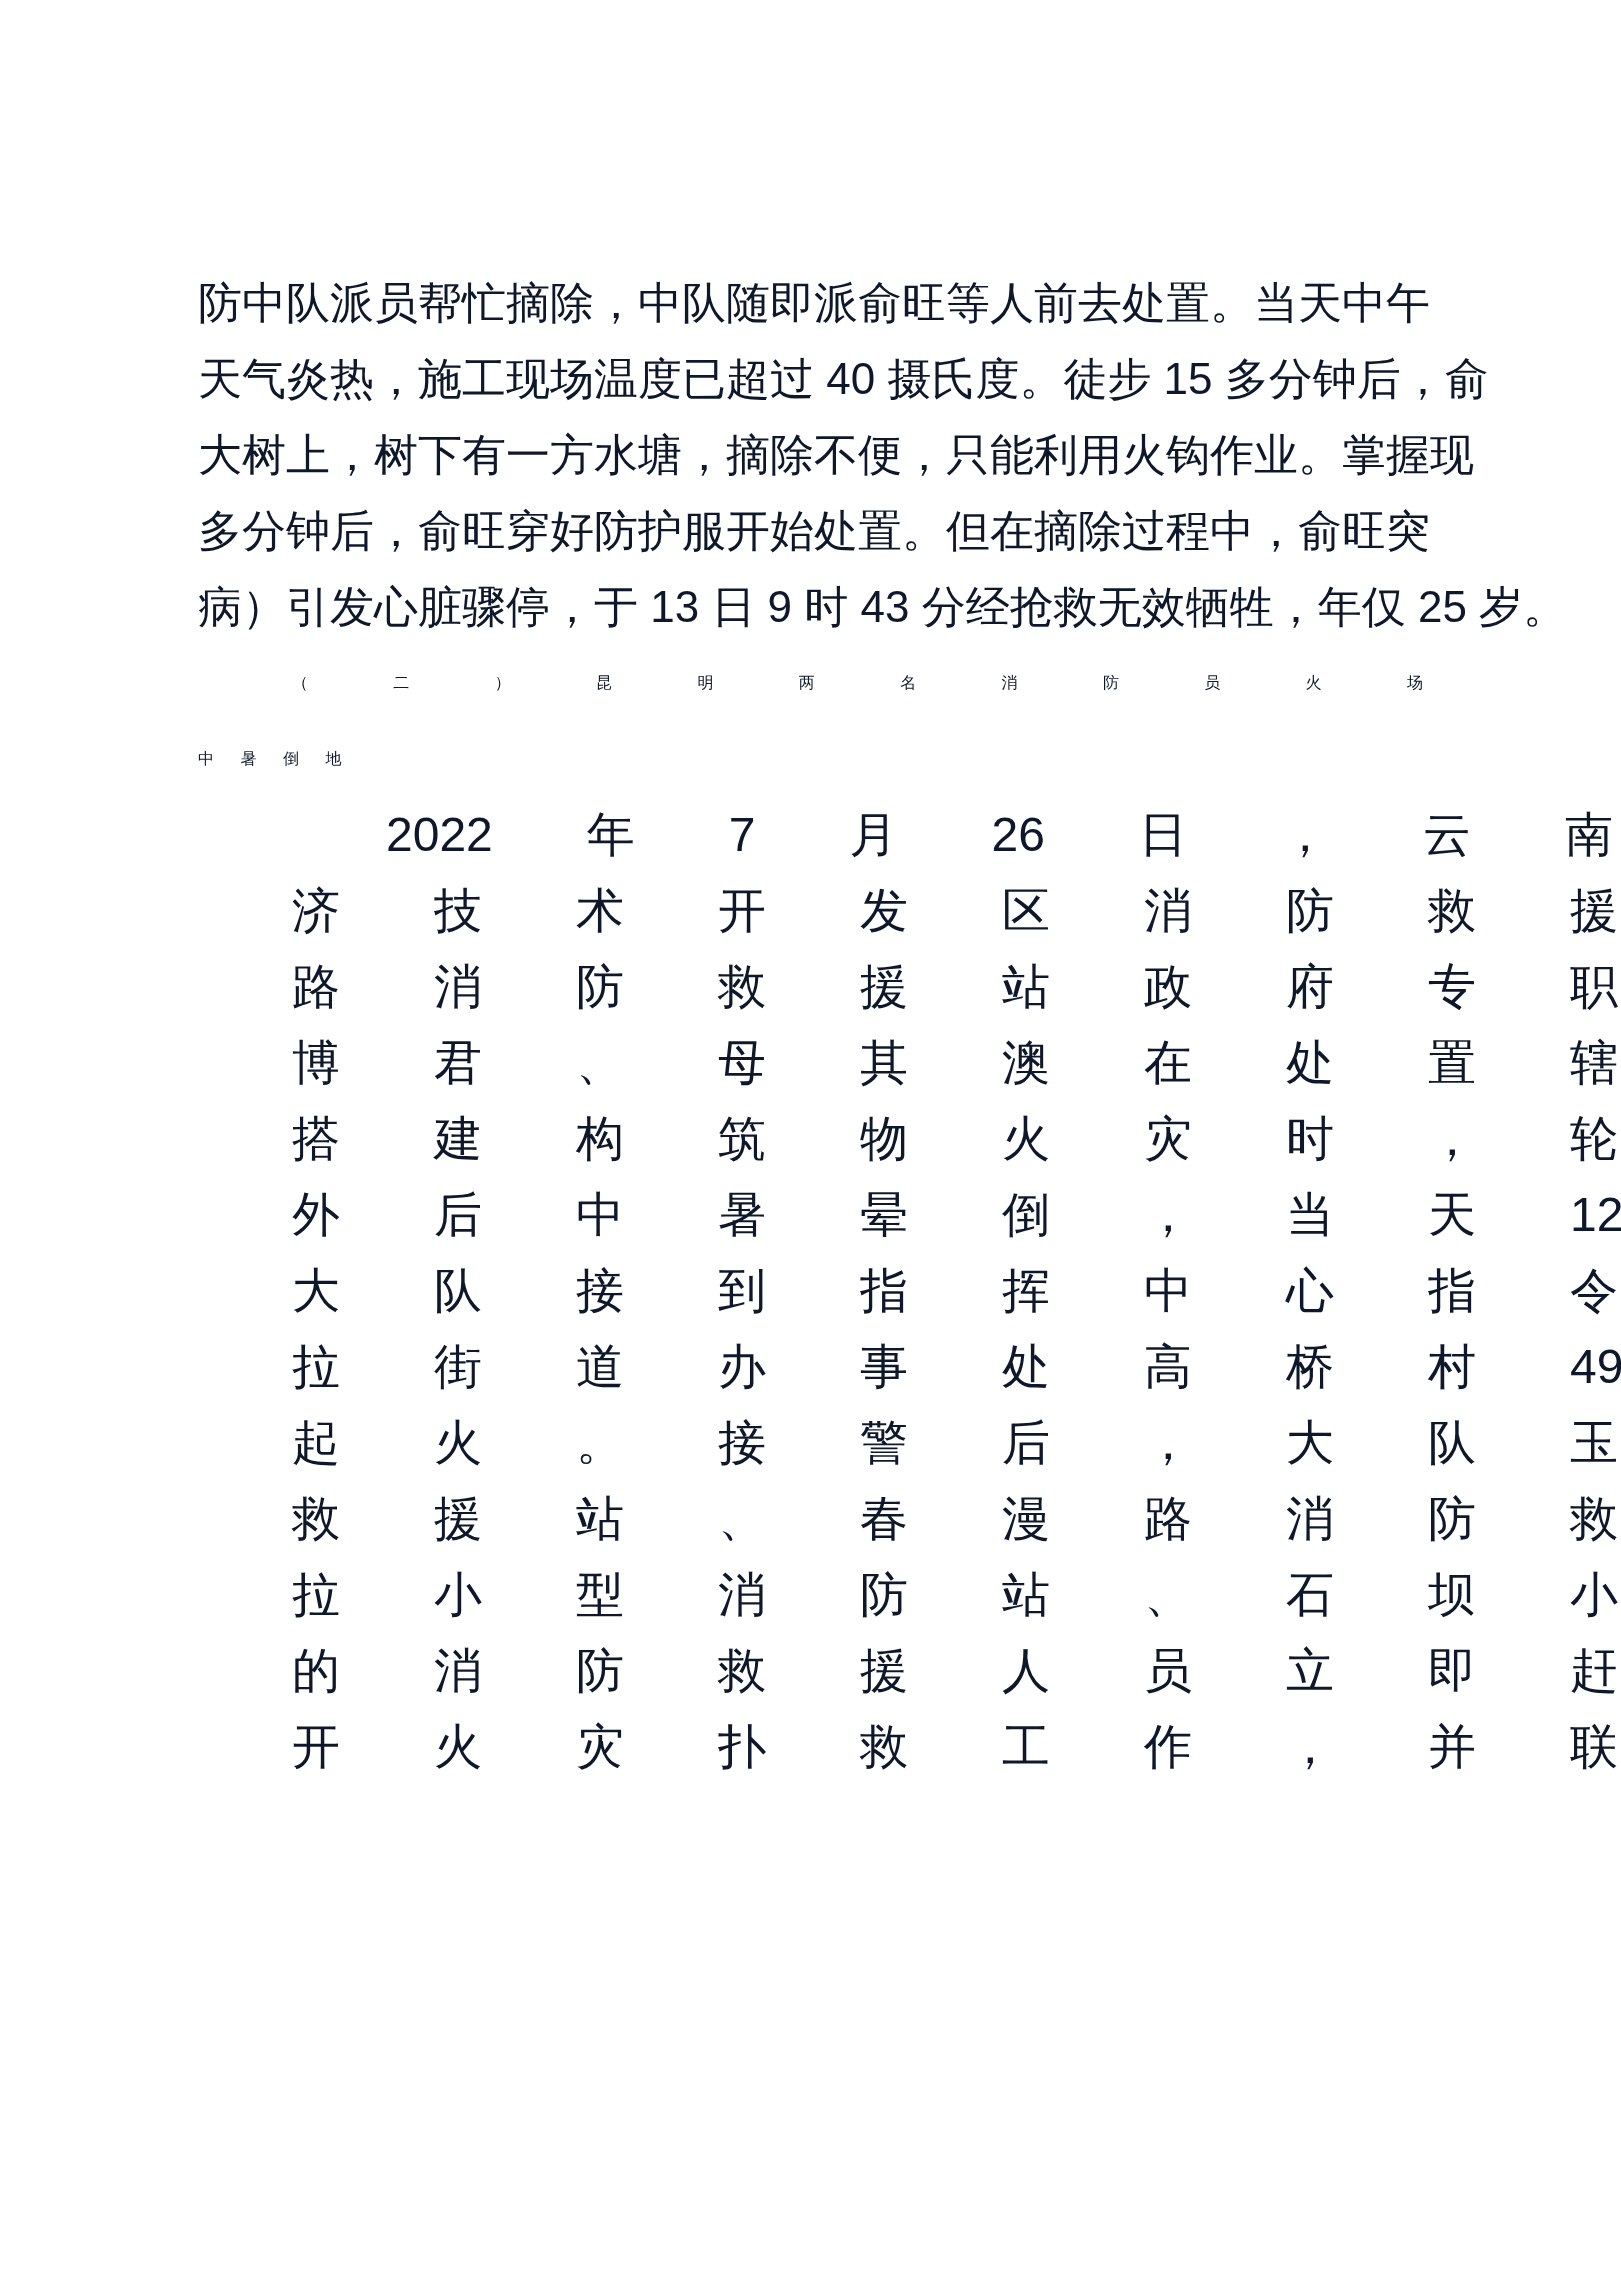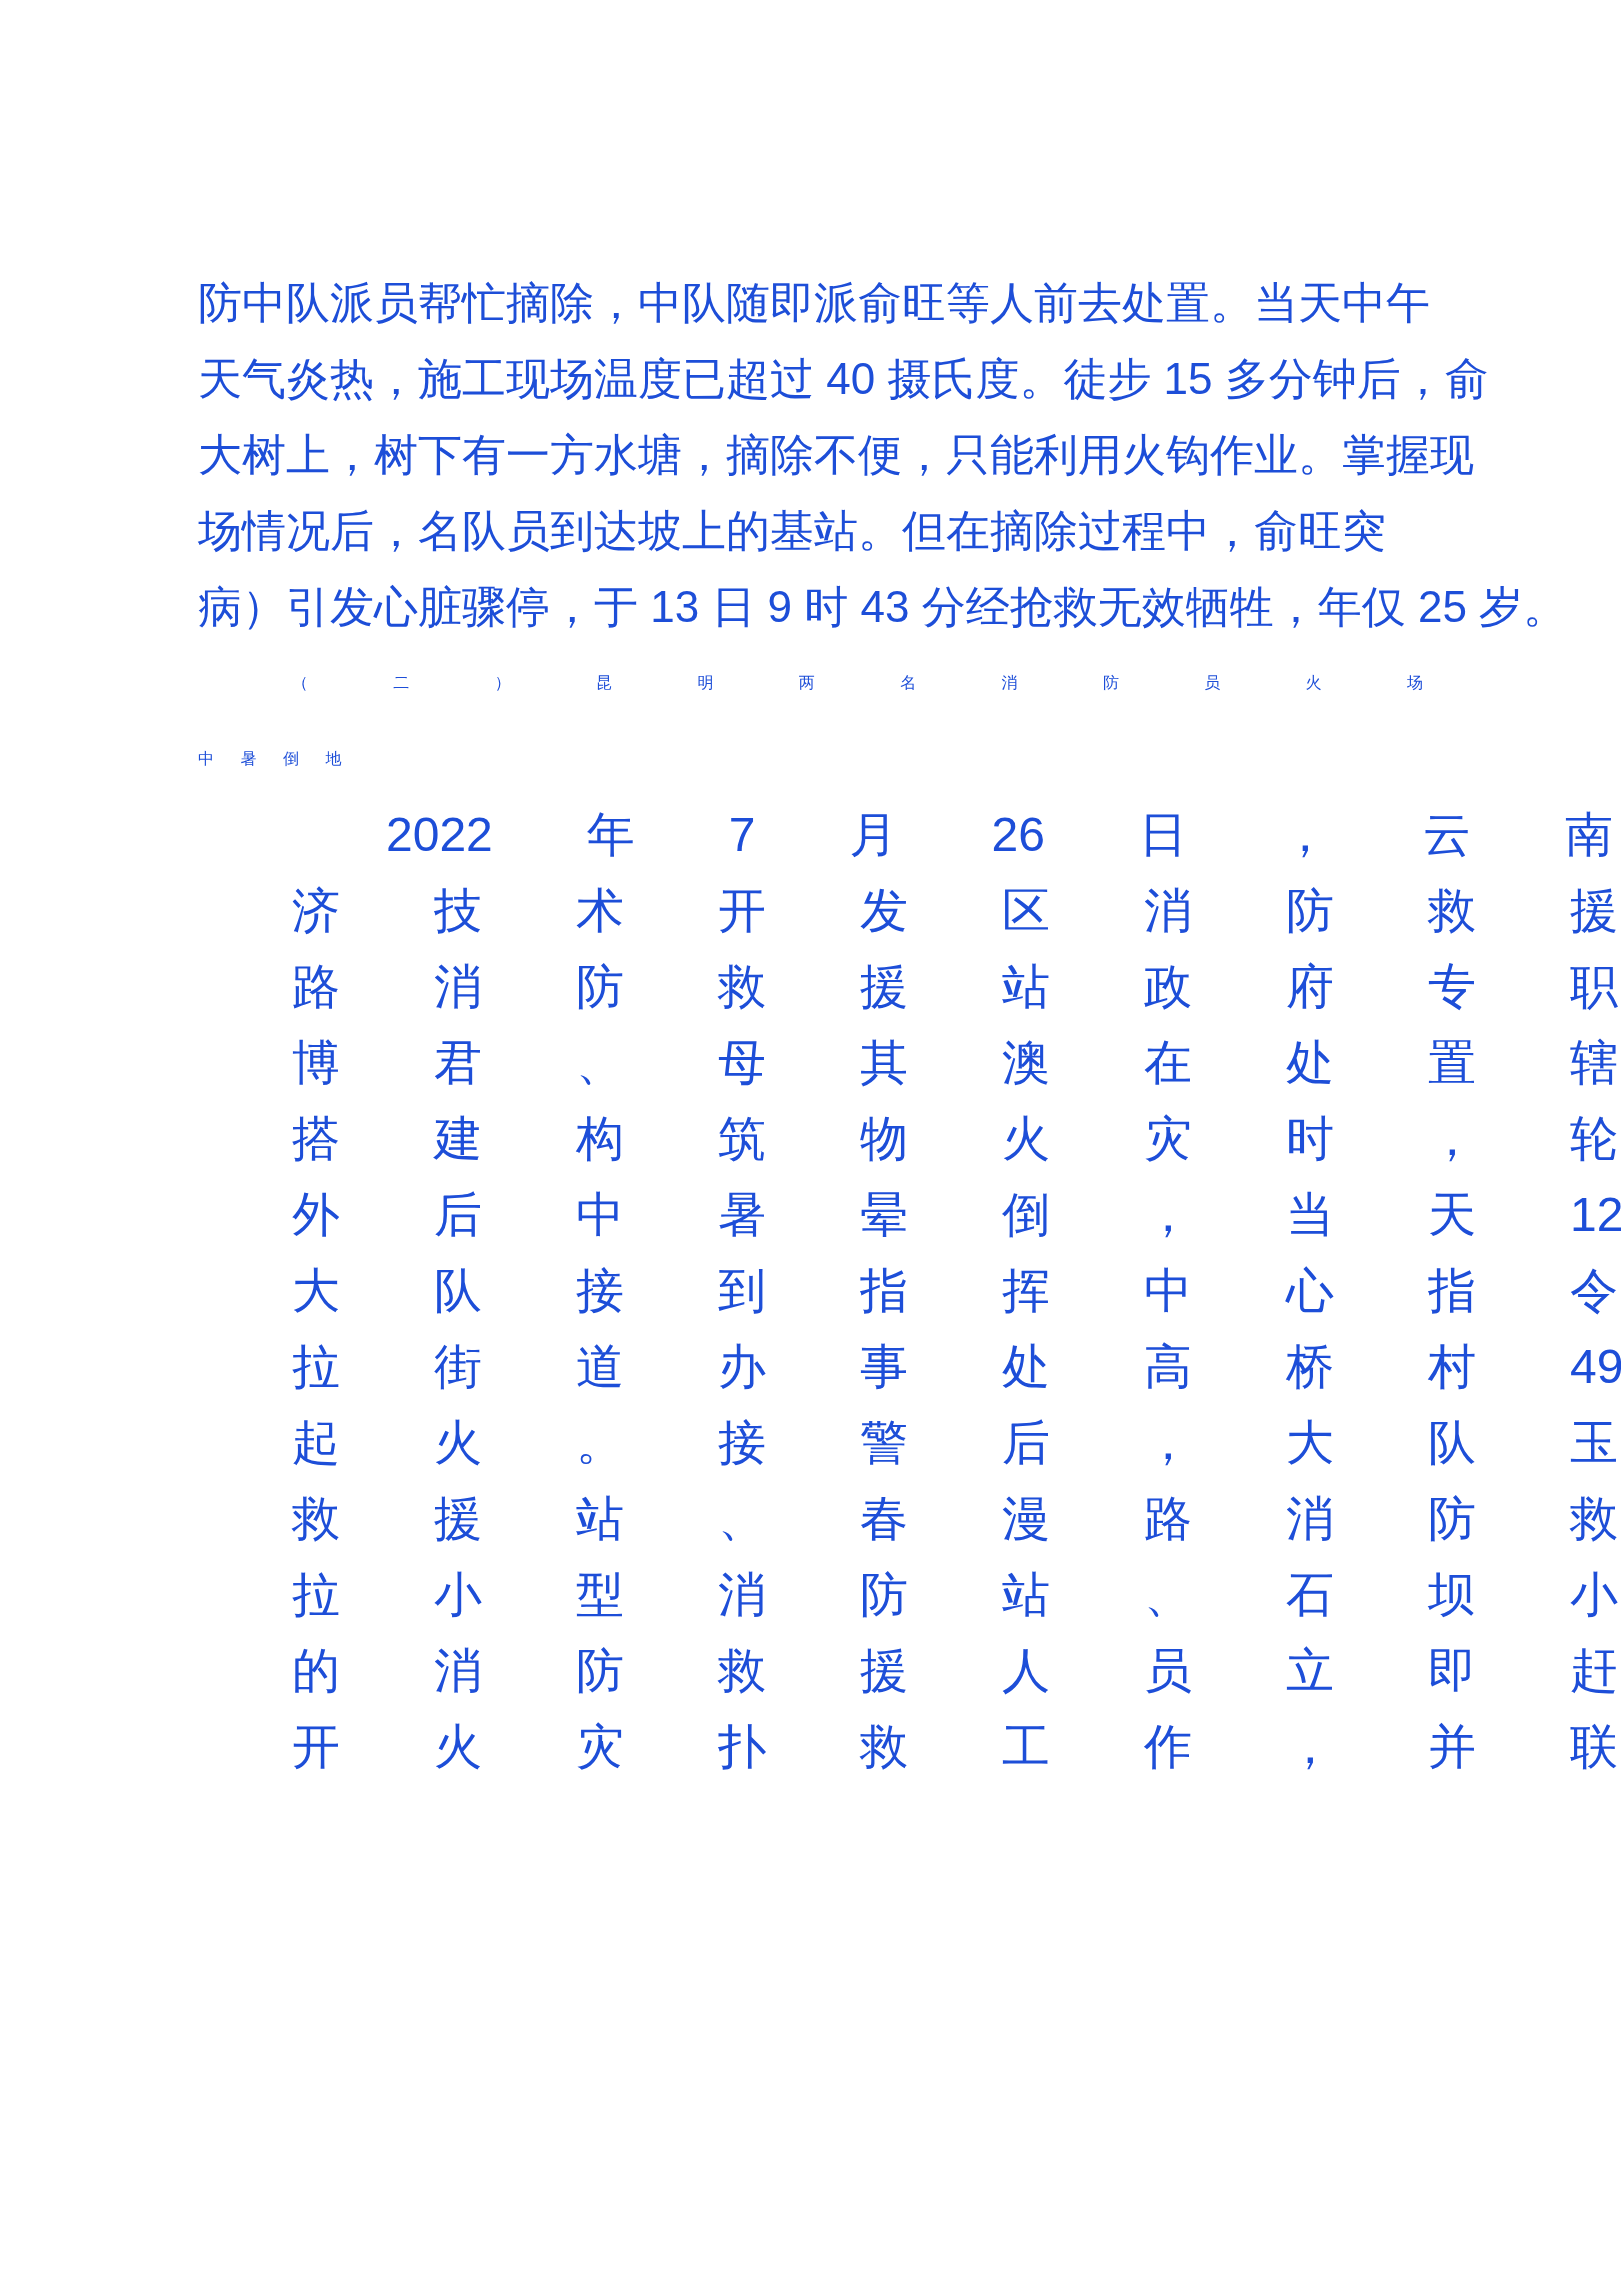--- a/index.html
+++ b/index.html
@@ -9,21 +9,21 @@
   }
 
   .page {
     position: relative;
     width: 1621px;
     height: 2029px;
     background: #ffffff;
     margin: 0 auto;
     overflow: hidden;
     font-family: "Liberation Sans", "DejaVu Sans", sans-serif;
-    color: #1d4ed8;
+    color: #0f172a;
     text-decoration: underline;
   }
 
   
   .text-block {
     position: absolute;
     left: 198px;
     top: 265px;
     width: 1225px;
   }
@@ -114,21 +114,21 @@
       <div class="dline">
           <span>防中队派员帮忙摘除，中队随即派俞旺等人前去处置。当天中午</span>
         </div>
       <div class="dline">
           <span>天气炎热，施工现场温度已超过 40 摄氏度。徒步 15 多分钟后，俞</span>
         </div>
       <div class="dline">
           <span>大树上，树下有一方水塘，摘除不便，只能利用火钩作业。掌握现</span>
         </div>
       <div class="dline">
-          <span>场情况后，名队员到达坡上的基站。但在摘除过程中，俞旺突</span>
+          <span>多分钟后，俞旺穿好防护服开始处置。但在摘除过程中，俞旺突</span>
         </div>
       <div class="dline ragged"><span>病）引发心脏骤停，于 13 日 9 时 43 分经抢救无效牺牲，年仅 25 岁。</span></div>
     </div>
 
     <div class="heading-block">
       <div class="line indent-1">
           <span class="ch">（</span>
           <span class="ch">二</span>
           <span class="ch">）</span>
           <span class="ch">昆</span>

